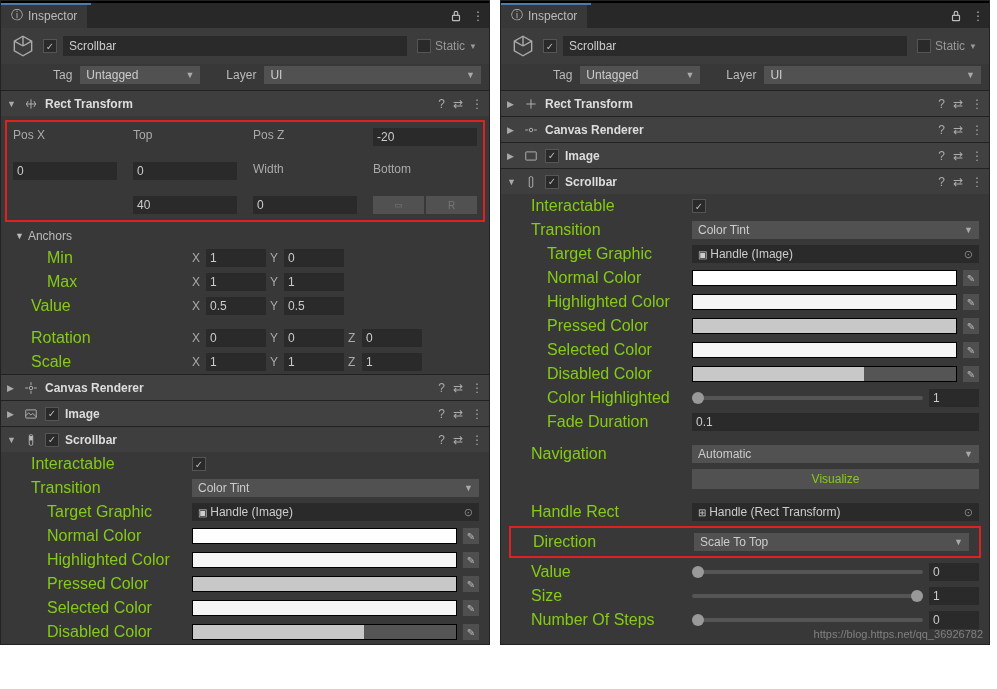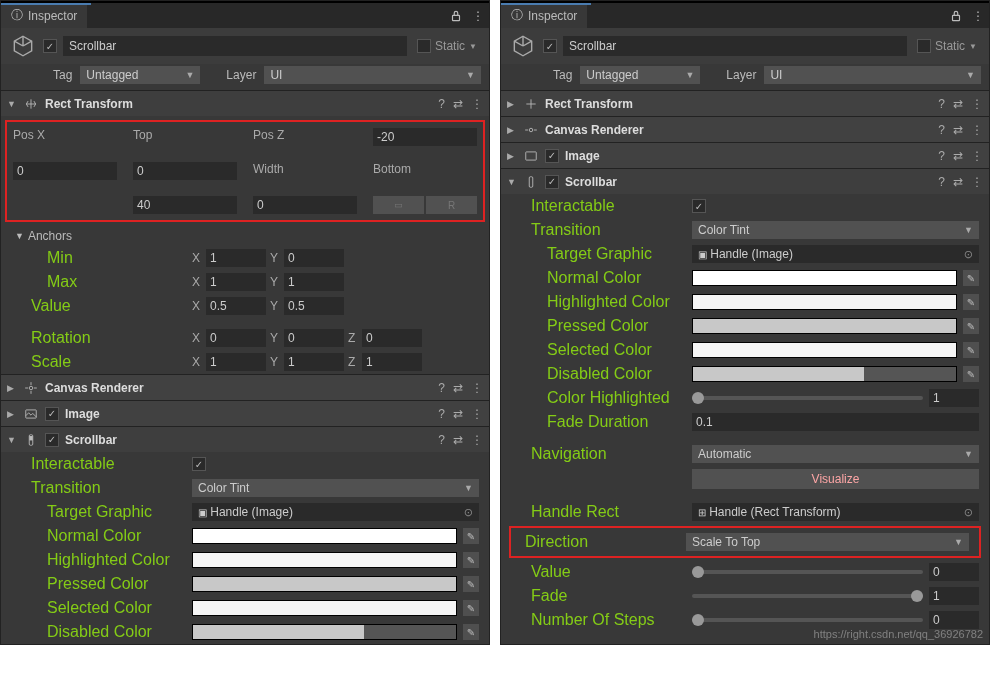--- a/index.html
+++ b/index.html
@@ -34,21 +34,21 @@
   .obj-field .sel{font-size:11px; color:#888;}
   .slider { flex:1; height:4px; background:#555; position:relative; border-radius:2px; }
   .slider .knob { position:absolute; top:-4px; width:12px; height:12px; background:#999; border-radius:6px; }
   .subhead { padding: 3px 10px 3px 14px; color:#bbb; font-size:12px; display:flex; align-items:center; gap:4px;}
   .rt-box { border:2px solid #d22; margin:4px; padding:6px 6px 6px 6px; }
   .rt-top { display:flex; gap:14px; }
   .anchor-preview { width:64px; height:64px; background:#2f2f2f; border:1px solid #555; position:relative; }
   .anchor-preview .inner { position:absolute; left:18px; top:10px; bottom:10px; width:28px; border:1px solid #6cf; background:#4d6b7a;}
   .rt-grid { display:grid; grid-template-columns:1fr 1fr 1fr 1fr; gap:16px; font-size:12px; color:#aaa;}
   .rt-grid input { width:100%; }
-  .btn { background:#515151; color:#fca5a5; text-align:center; padding:3px 0; font-size:12px; flex:1;}
+  .btn { background:#515151; color:#84cc16; text-align:center; padding:3px 0; font-size:12px; flex:1;}
   .triple-xyz { display:flex; gap:4px; flex:1; align-items:center;}
   .triple-xyz span{ color:#aaa; font-size:12px; width:10px;}
   .redbox { border:2px solid #d22; margin:2px 8px; padding:2px 0;}
   
   .watermark { position:absolute; bottom:4px; right:6px; font-size:11px; color:rgba(200,200,200,0.5);}
   .panel-wrap { position:relative; }
   svg.ico { width:14px; height:14px; }
   .comp-icon { width:16px;height:16px;display:flex;align-items:center;justify-content:center;}
 </style>
 </head>
@@ -470,45 +470,45 @@
   <div style="height:8px;"></div>
   <div class="field-row">
       <span class="lbl">Handle Rect</span>
       <div class="obj-field">
         <span><span style="font-size:10px;">⊞ </span><span>Handle (Rect Transform)</span></span>
         <span class="sel">⊙</span>
       </div>
     </div>
 
   <div class="redbox">
-    <div class="field-row" style="padding-left:14px;">
+    <div class="field-row" style="padding-left:22px;">
         <span class="lbl">Direction</span>
         <div class="dd" style="flex:1;">
           <span>Scale To Top</span>
           <span class="arrow">▼</span>
         </div>
       </div>
   </div>
 
   <div class="field-row">
       <span class="lbl">Value</span>
       <div class="slider">
         <div class="knob" style="left:0;"></div>
       </div>
       <input class="num-input" style="width: 50px;" value="0">
     </div>
   <div class="field-row">
-      <span class="lbl">Fade</span>
+      <span class="lbl">Size</span>
       <div class="slider">
         <div class="knob" style="left:calc(100% - 12px);"></div>
       </div>
       <input class="num-input" style="width: 50px;" value="1">
     </div>
   <div class="field-row">
       <span class="lbl">Number Of Steps</span>
       <div class="slider">
         <div class="knob" style="left:0;"></div>
       </div>
       <input class="num-input" style="width: 50px;" value="0">
     </div>
 
-  <div class="watermark">https://right.csdn.net/qq_36926782</div>
+  <div class="watermark">https://blog.https.net/qq_36926782</div>
 </div>
 
 </body></html>

